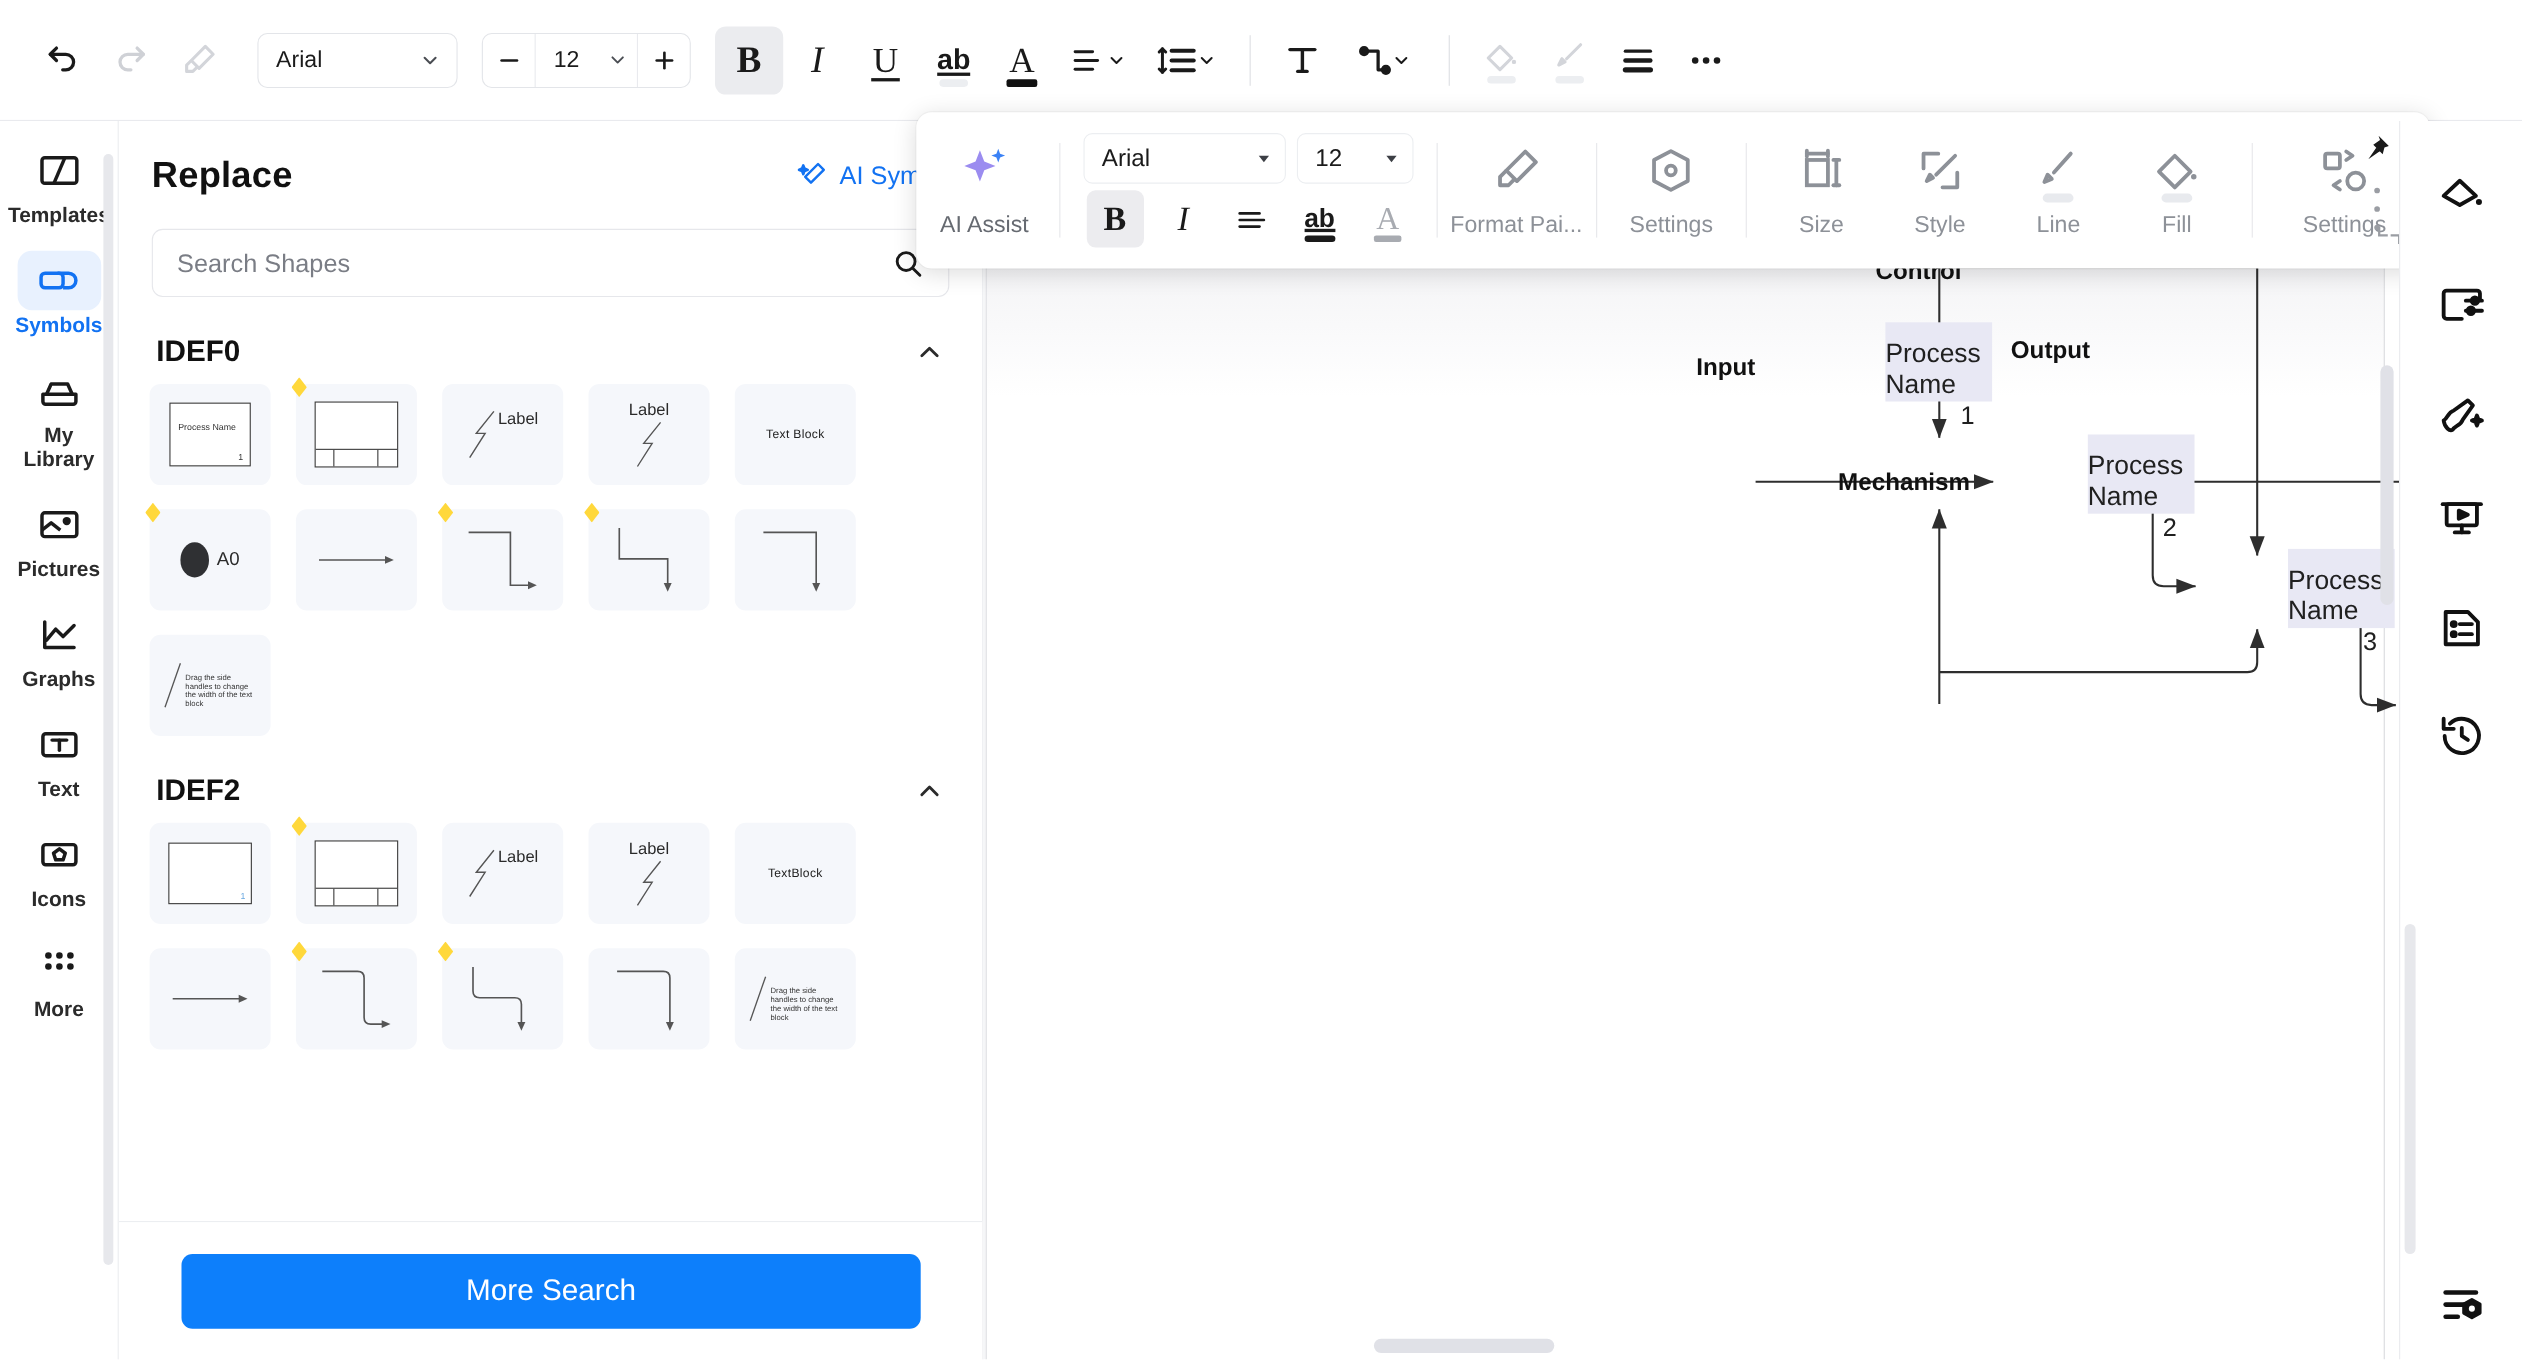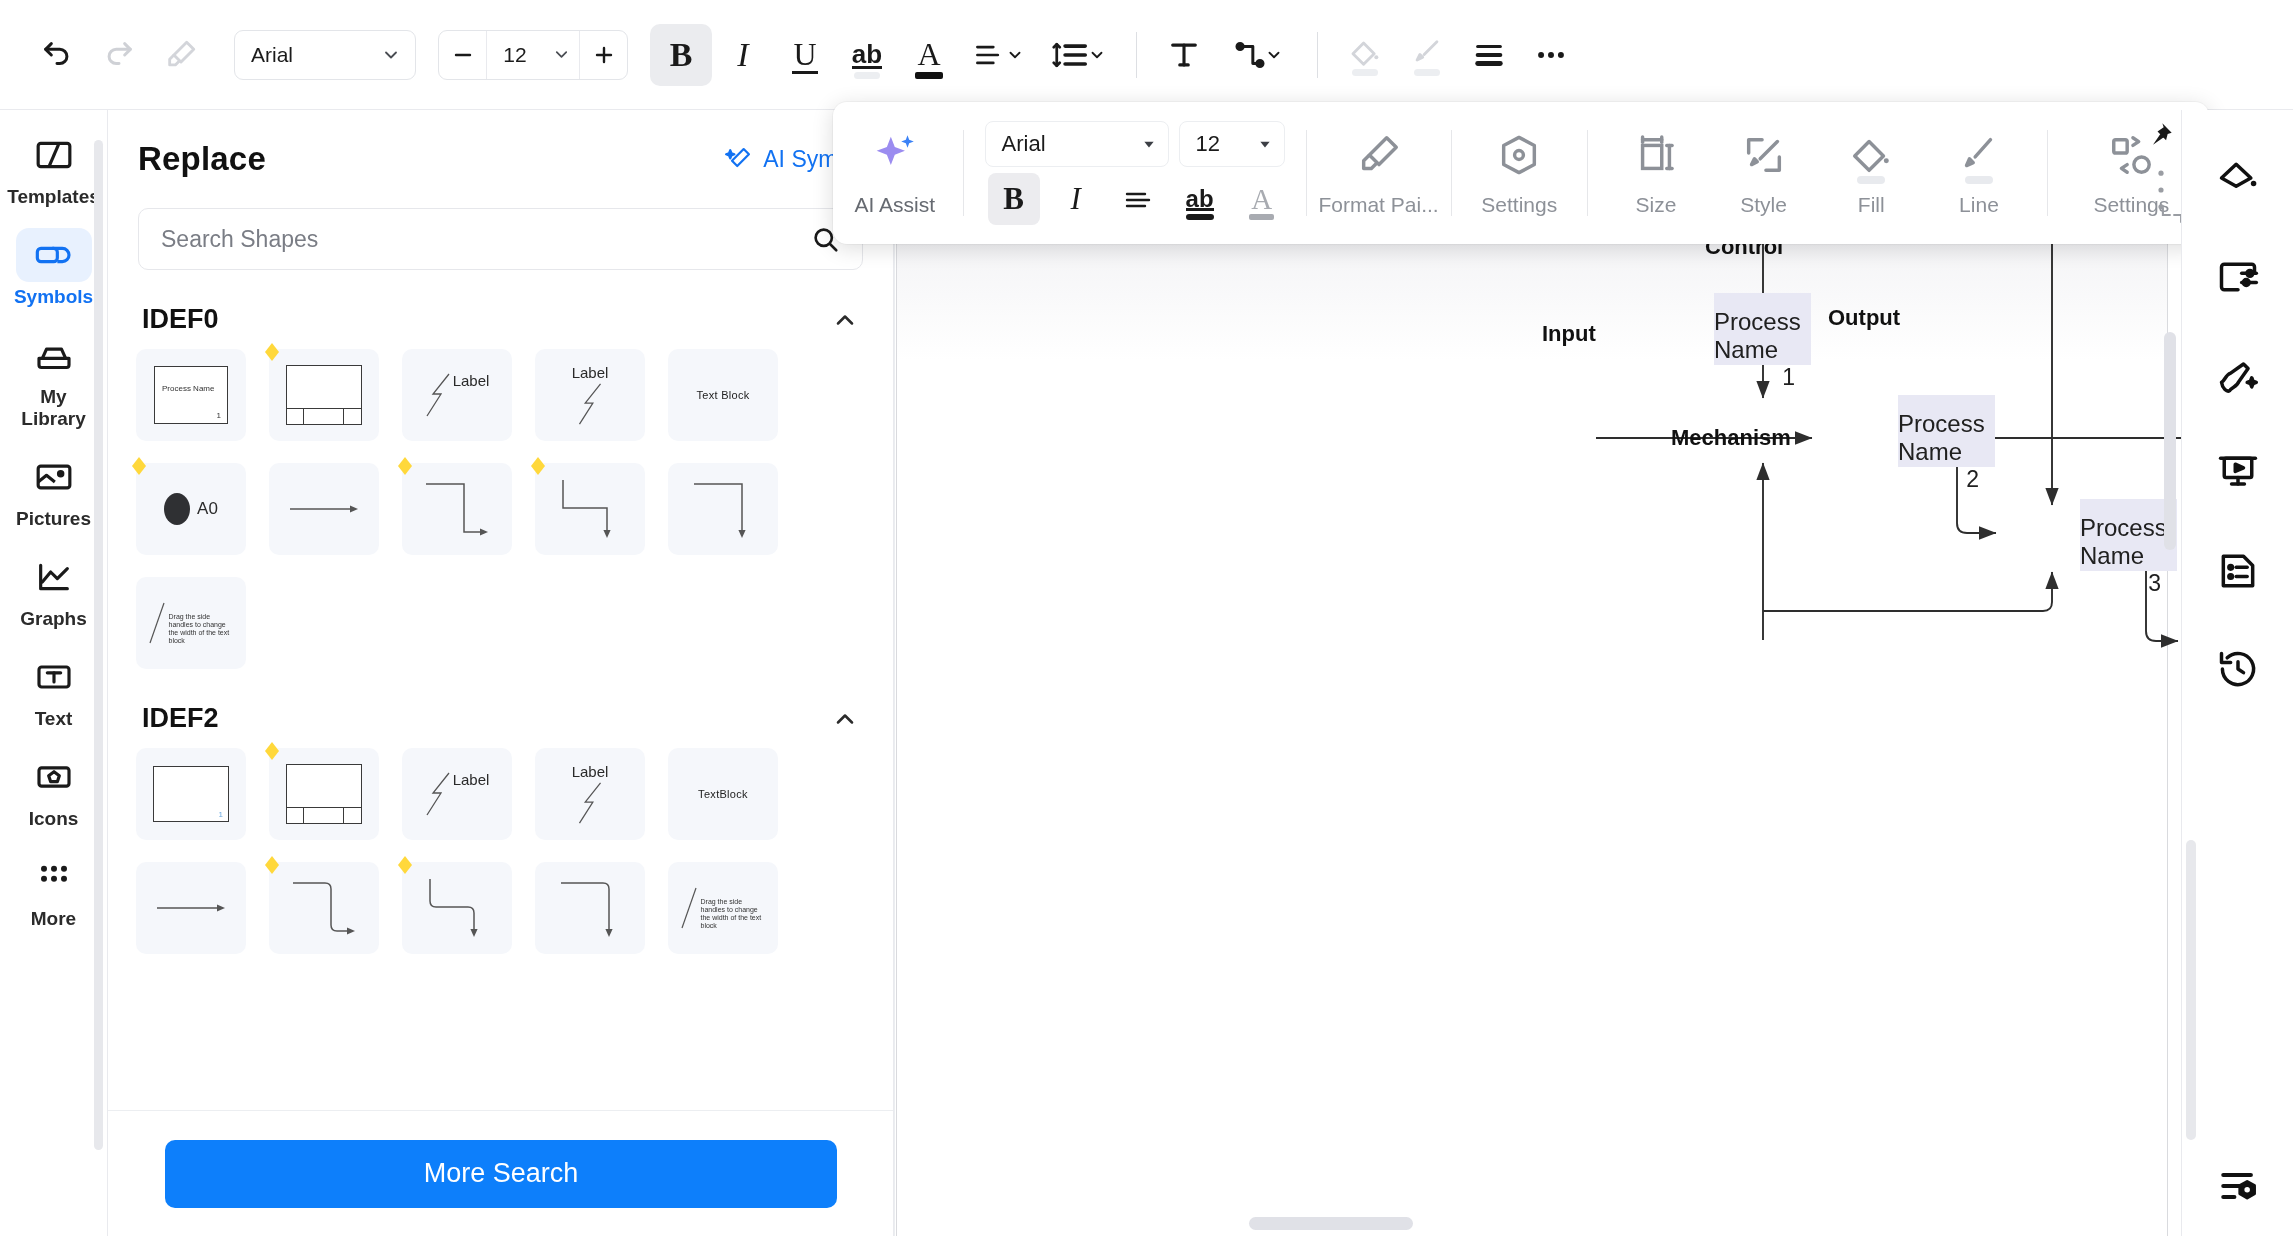--- a/index.html
+++ b/index.html
@@ -910,38 +910,38 @@
             <polyline points="13 20 20 20 20 13"></polyline>
           <path d="M19 5l-9 9"></path>
             <path d="M7 14l-1.5 3 3-1.5z"></path>
         </svg>
       </span>
       <span class="lbl">Style</span>
     </div>
 
     <div class="ft-item dim">
       <span class="ico" style="position:relative;">
+        <svg width="46" height="46" viewBox="0 0 24 24" fill="none" stroke="#8d9198" stroke-width="1.8" stroke-linecap="round" stroke-linejoin="round">
+          <path d="M18 4l-8 9"></path>
+            <path d="M7 14l-1.5 3.5 3.5-1.5z"></path>
+        </svg>
+        <span style="position:absolute;left:9px;right:9px;bottom:-3px;height:8px;border-radius:4px;background:#e8eaee;display:block;"></span>
+      </span>
+      <span class="lbl">Line</span>
+    </div>
+
+    <div class="ft-item dim">
+      <span class="ico" style="position:relative;">
         <svg width="46" height="46" viewBox="0 0 24 24" fill="none" stroke="#8d9198" stroke-width="1.8" stroke-linejoin="round">
           <path d="M3.5 12.5L11 5l7.5 7.5L11 20z"></path>
             <circle cx="20" cy="15" r="1.3" fill="#8d9198" stroke="none"></circle>
         </svg>
         <span style="position:absolute;left:9px;right:9px;bottom:-3px;height:8px;border-radius:4px;background:#e8eaee;display:block;"></span>
       </span>
       <span class="lbl">Fill</span>
-    </div>
-
-    <div class="ft-item dim">
-      <span class="ico" style="position:relative;">
-        <svg width="46" height="46" viewBox="0 0 24 24" fill="none" stroke="#8d9198" stroke-width="1.8" stroke-linecap="round" stroke-linejoin="round">
-          <path d="M18 4l-8 9"></path>
-            <path d="M7 14l-1.5 3.5 3.5-1.5z"></path>
-        </svg>
-        <span style="position:absolute;left:9px;right:9px;bottom:-3px;height:8px;border-radius:4px;background:#e8eaee;display:block;"></span>
-      </span>
-      <span class="lbl">Line</span>
     </div>
 
     <div class="ft-sep"></div>
 
     <div class="ft-item dim" style="width:150px;">
       <span class="ico">
         <svg width="46" height="46" viewBox="0 0 24 24" fill="none" stroke="#8d9198" stroke-width="1.8" stroke-linecap="round" stroke-linejoin="round">
           <rect x="3" y="4" width="7" height="7" rx="1"></rect>
             <circle cx="17.5" cy="17" r="4"></circle>
           <polyline points="13 3 16 5 13 7"></polyline>

